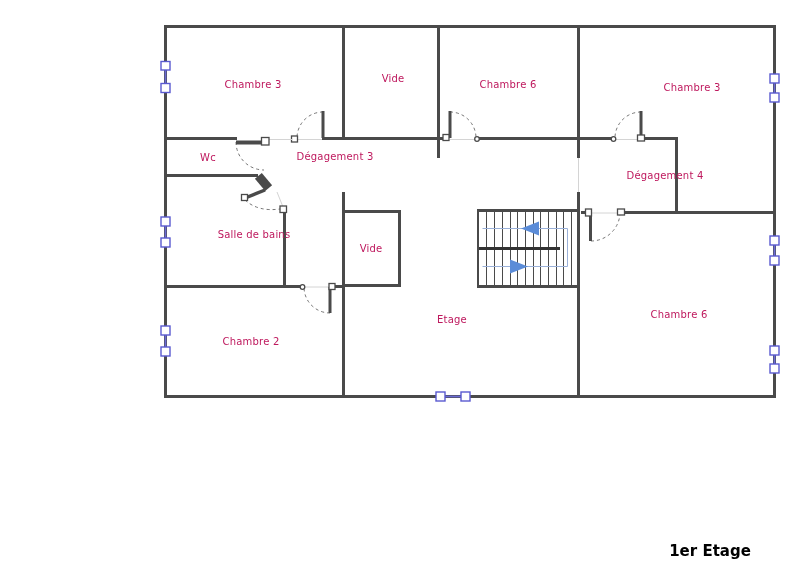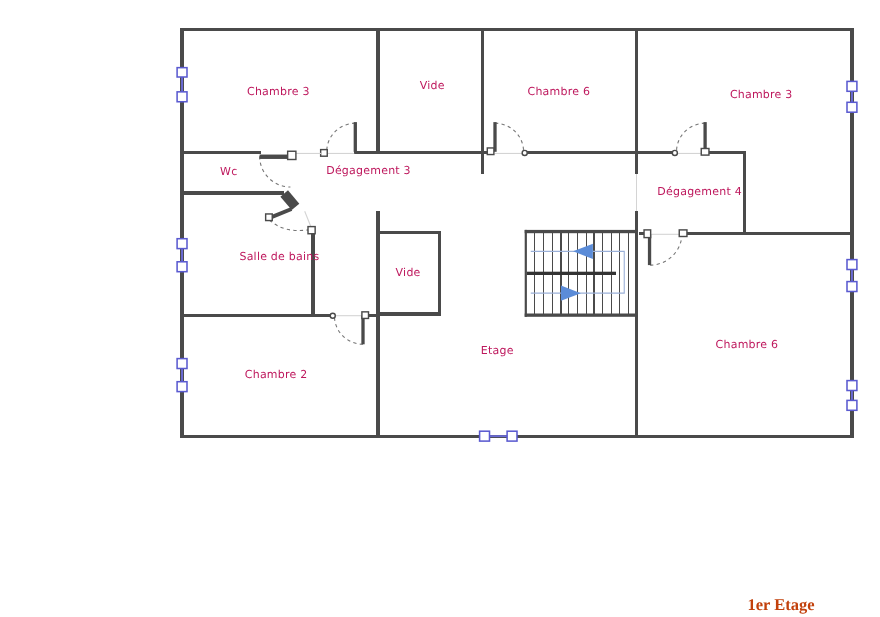--- a/index.html
+++ b/index.html
@@ -18,23 +18,22 @@
     color:#be185d;
     letter-spacing:.02em;
     white-space:nowrap;
     user-select:none;
   }
   .plan-title{
     position:absolute;
     transform:translate(-50%,-50%);
     font-size:15px;
     font-weight:600;
-    color:#c2410c;
+    color:#000000;
     white-space:nowrap;
-    font-family:Liberation Serif, serif;
   }
   .wall{fill:#4a4a4a;}
   .jamb{fill:#ffffff;stroke:#4a4a4a;stroke-width:1.3;}
   .leaf{fill:#4a4a4a;}
   .arc{fill:none;stroke:#767676;stroke-width:1;stroke-dasharray:3 3;}
   .open-line{stroke:#d4d4d4;stroke-width:1;}
   .win-box{fill:#ffffff;stroke:#5a5ad0;stroke-width:1.4;}
   .win-line{stroke:#6a6ad4;stroke-width:1.8;}
   .tread{stroke:#4a4a4a;stroke-width:1;}
   .stair-guide{fill:none;stroke:#9ab0d8;stroke-width:1;}
@@ -195,21 +194,21 @@
       <rect class="win-box" x="461" y="392" width="9" height="9"></rect>
     </g>
   </svg>
 
   <div class="room-label" style="left:253px;top:84px;">Chambre 3</div>
   <div class="room-label" style="left:393px;top:78px;">Vide</div>
   <div class="room-label" style="left:508px;top:84px;">Chambre 6</div>
   <div class="room-label" style="left:692px;top:87px;">Chambre 3</div>
   <div class="room-label" style="left:208px;top:157px;">Wc</div>
   <div class="room-label" style="left:295px;top:156px;margin-left:40px;">Dégagement 3</div>
-  <div class="room-label" style="left:636px;top:175px;text-align:center;">Dégagement 4</div>
+  <div class="room-label" style="left:665px;top:175px;text-align:center;">Dégagement 4</div>
   <div class="room-label" style="left:222px;top:234px;margin-left:32px;">Salle de bains</div>
   <div class="room-label" style="left:371px;top:248px;">Vide</div>
   <div class="room-label" style="left:452px;top:319px;">Etage</div>
   <div class="room-label" style="left:251px;top:341px;">Chambre 2</div>
   <div class="room-label" style="left:679px;top:302px;margin-top:12px;">Chambre 6</div>
 
   <div class="plan-title" style="left:710px;top:551px;">1er Etage</div>
 
 </div>
 

